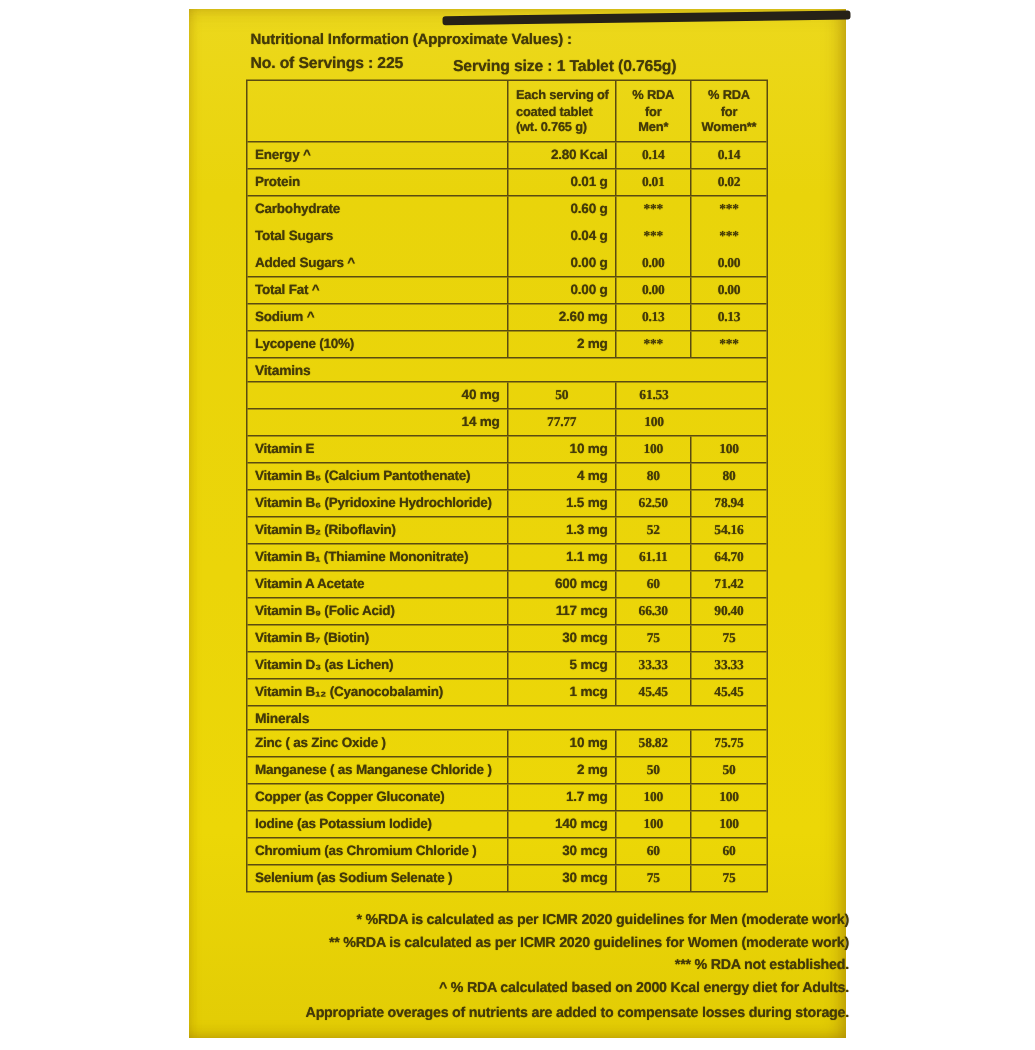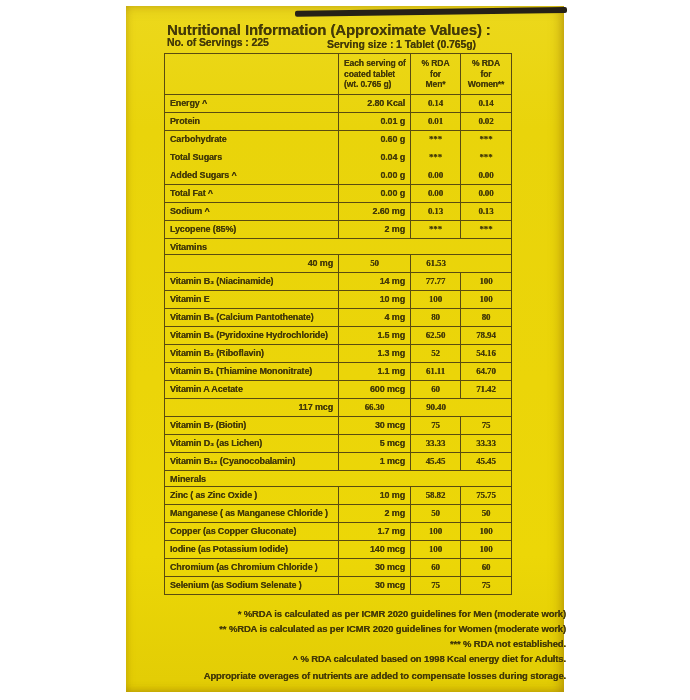--- a/index.html
+++ b/index.html
@@ -17,23 +17,23 @@
       inset 0 -7px 10px -6px rgba(150,112,8,0.40),
       inset 0 10px 12px -8px rgba(180,150,20,0.35);
     color:#443a08;
   }
   .top-edge{
     position:absolute;top:1px;right:-3px;width:272px;height:6px;
     background:#262117;border-radius:2px;
     transform:rotate(-0.8deg);transform-origin:right center;
   }
   .txt{font-weight:700;text-shadow:0 0 0.6px rgba(66,55,6,0.85);}
-  .title{position:absolute;left:41px;top:15px;font-size:15px;letter-spacing:-0.1px;}
+  .title{position:absolute;left:41px;top:15px;font-size:10px;letter-spacing:-0.1px;}
   .servings{position:absolute;left:41px;top:30px;font-size:10.5px;letter-spacing:-0.1px;}
-  .serving-size{position:absolute;left:201px;top:32px;font-size:10.5px;letter-spacing:-0.1px;}
+  .serving-size{position:absolute;left:176px;top:32px;font-size:10.5px;letter-spacing:-0.1px;}
 
   .ntable{
     position:absolute;left:38px;top:47px;width:348px;
     border:1.6px solid #5a4b10;box-sizing:border-box;
     font-size:9px;letter-spacing:-0.15px;
   }
   .thead{display:grid;grid-template-columns:174px 72px 50px 1fr;height:40px;}
   .th{border-right:1.2px solid #5a4b10;box-sizing:border-box;
       display:flex;flex-direction:column;justify-content:center;
       font-size:8.6px;line-height:10.5px;}
@@ -123,33 +123,32 @@
           <div class="td cell-ctr">0.00</div>
           <div class="td cell-ctr">0.00</div>
         </div>
         <div class="trow">
           <div class="td cell-name">Sodium ^</div>
           <div class="td cell-amt">2.60 mg</div>
           <div class="td cell-ctr">0.13</div>
           <div class="td cell-ctr">0.13</div>
         </div>
         <div class="trow">
-          <div class="td cell-name">Lycopene (85%)</div>
+          <div class="td cell-name">Lycopene (10%)</div>
           <div class="td cell-amt">2 mg</div>
           <div class="td cell-ctr">***</div>
           <div class="td cell-ctr">***</div>
         </div>
         <div class="sec-row">Vitamins</div>
         <div class="trow">
           <div class="td cell-amt">40 mg</div>
           <div class="td cell-ctr">50</div>
           <div class="td cell-ctr">61.53</div>
         </div>
         <div class="trow">
-          <div class="td cell-name">Vitamin B₃ (Niacinamide)</div>
           <div class="td cell-amt">14 mg</div>
           <div class="td cell-ctr">77.77</div>
           <div class="td cell-ctr">100</div>
         </div>
         <div class="trow">
           <div class="td cell-name">Vitamin E</div>
           <div class="td cell-amt">10 mg</div>
           <div class="td cell-ctr">100</div>
           <div class="td cell-ctr">100</div>
         </div>
@@ -177,20 +176,21 @@
           <div class="td cell-ctr">61.11</div>
           <div class="td cell-ctr">64.70</div>
         </div>
         <div class="trow">
           <div class="td cell-name">Vitamin A Acetate</div>
           <div class="td cell-amt">600 mcg</div>
           <div class="td cell-ctr">60</div>
           <div class="td cell-ctr">71.42</div>
         </div>
         <div class="trow">
+          <div class="td cell-name">Vitamin B₉ (Folic Acid)</div>
           <div class="td cell-amt">117 mcg</div>
           <div class="td cell-ctr">66.30</div>
           <div class="td cell-ctr">90.40</div>
         </div>
         <div class="trow">
           <div class="td cell-name">Vitamin B₇ (Biotin)</div>
           <div class="td cell-amt">30 mcg</div>
           <div class="td cell-ctr">75</div>
           <div class="td cell-ctr">75</div>
         </div>
@@ -243,16 +243,16 @@
           <div class="td cell-ctr">75</div>
           <div class="td cell-ctr">75</div>
         </div>
       </div>
   </div>
 
   <div class="footnotes txt">
     <div class="fn">* %RDA is calculated as per ICMR 2020 guidelines for Men (moderate work)</div>
     <div class="fn">** %RDA is calculated as per ICMR 2020 guidelines for Women (moderate work)</div>
     <div class="fn">*** % RDA not established.</div>
-    <div class="fn">^ % RDA calculated based on 1998 Kcal energy diet for Adults.</div>
+    <div class="fn">^ % RDA calculated based on 2000 Kcal energy diet for Adults.</div>
     <div class="fn">Appropriate overages of nutrients are added to compensate losses during storage.</div>
   </div>
 </div>
 
 </body></html>

